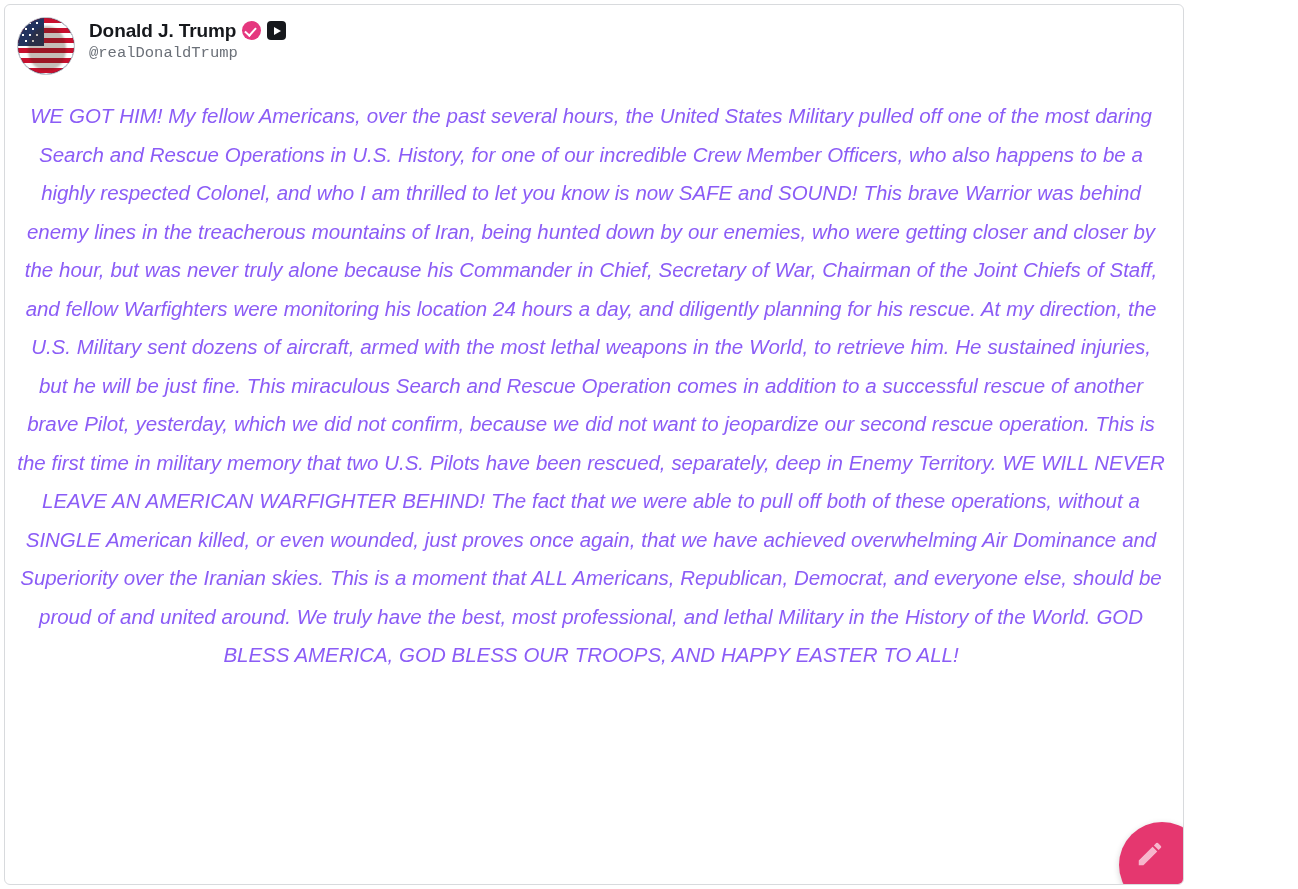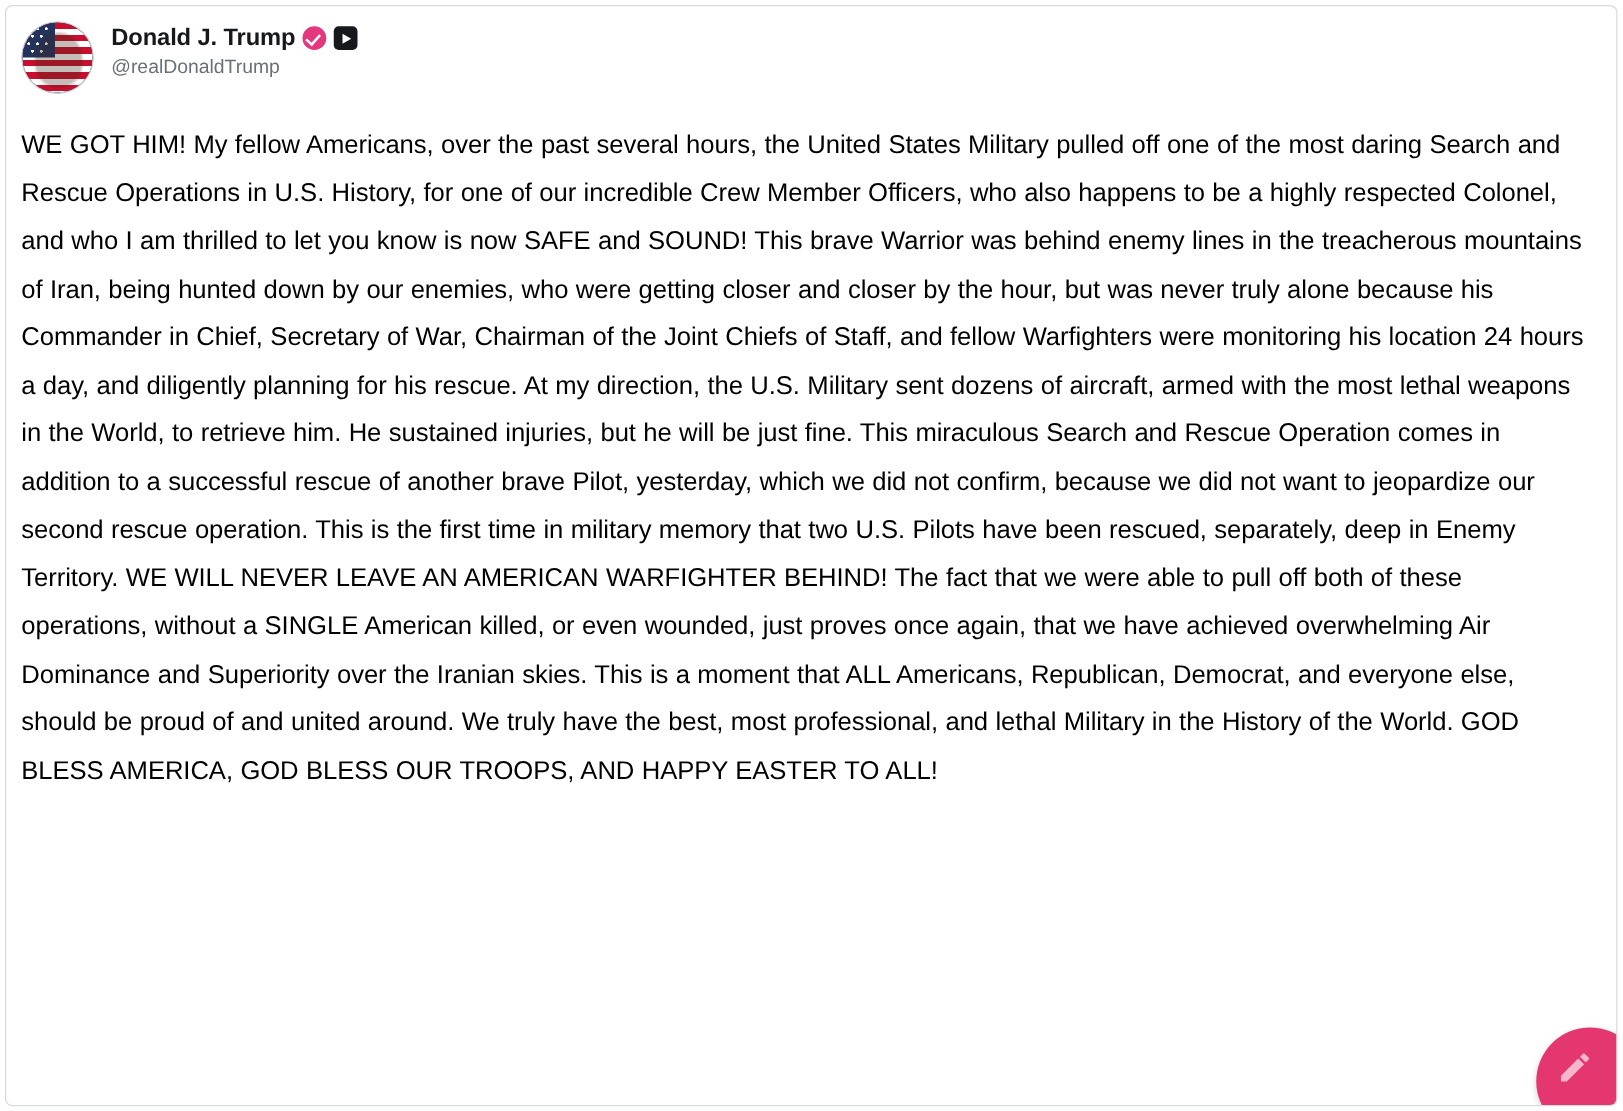--- a/index.html
+++ b/index.html
@@ -10,21 +10,21 @@
   body {
     width: 1298px;
     height: 889px;
     font-family: "Liberation Sans", sans-serif;
     color: #16181c;
     overflow: hidden;
   }
 
   .post-card {
     position: relative;
-    width: 1290px;
+    width: 1180px;
     height: 881px;
     margin: 4px;
     background: #ffffff;
     border: 1px solid #d8dadd;
     border-radius: 6px;
     box-sizing: border-box;
     overflow: hidden;
   }
 
   
@@ -141,40 +141,42 @@
     height: 0;
     border-left: 7px solid #ffffff;
     border-top: 4.5px solid transparent;
     border-bottom: 4.5px solid transparent;
     margin-left: 2px;
   }
   .handle {
     margin-top: 3px;
     font-size: 15.5px;
     color: #6b7078;
+    font-family: Liberation Mono, monospace;
   }
 
   
   .post-body {
     padding: 22px 18px 0 12px;
   }
   .post-heading {
     font-size: 20.5px;
     color: #16181c;
     letter-spacing: 0.1px;
     margin: 0 0 26px 0;
   }
   .post-text {
     font-size: 20.5px;
     line-height: 38.5px;
-    color: #000000;
+    color: #8b5cf6;
     letter-spacing: -0.05px;
     margin: 0;
-    text-align: left;
+    text-align: center;
     word-spacing: 0.3px;
+    font-style: italic;
   }
 
   
   .compose-fab {
     position: absolute;
     right: -22px;
     bottom: -24px;
     width: 86px;
     height: 86px;
     border-radius: 50%;

